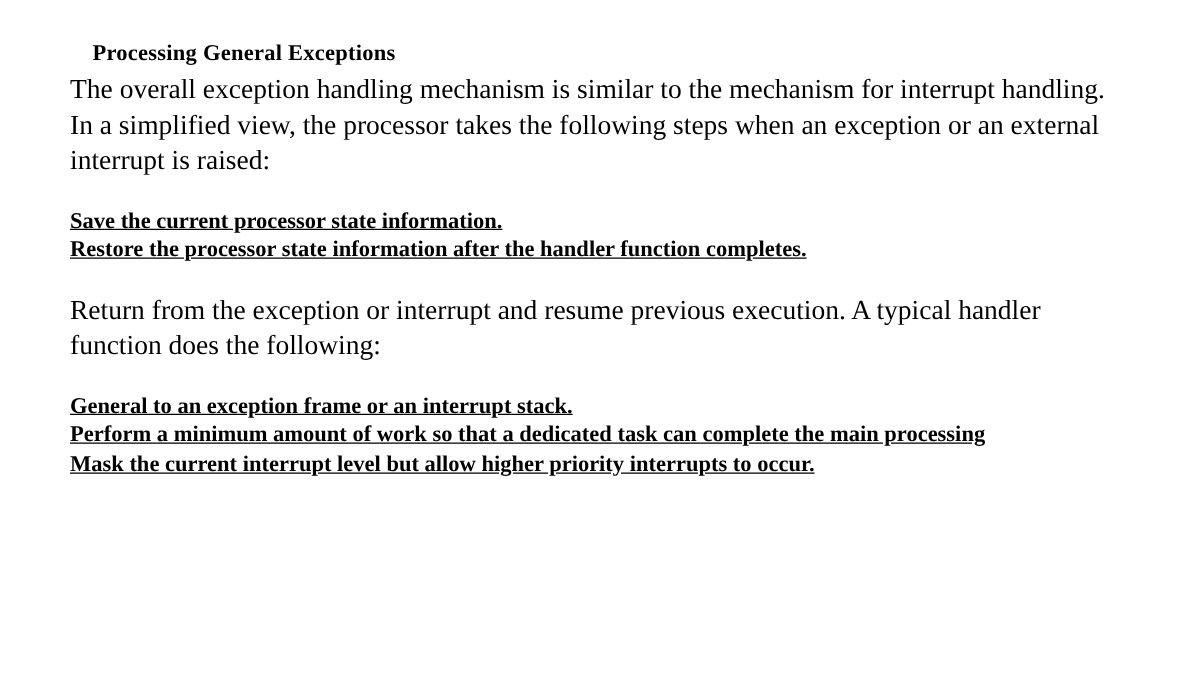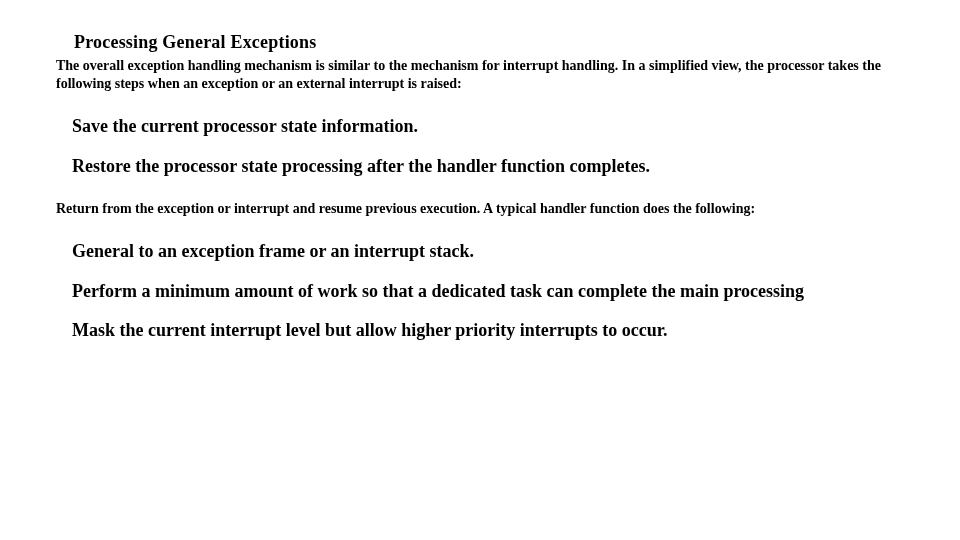--- a/index.html
+++ b/index.html
@@ -14,47 +14,48 @@
   .page {
     padding: 32px 71px 0 56px;
   }
   .heading {
     font-weight: bold;
     font-size: 18px;
     margin: 0 0 4px 18px;
     letter-spacing: 0.2px;
   }
   .para {
-    font-weight: bold;
-    font-size: 14px;
+    font-weight: normal;
+    font-size: 22px;
     line-height: 1.3;
     margin: 0 0 22px 0;
   }
   .group {
     font-weight: bold;
     font-size: 18px;
     line-height: 1.3;
     margin: 0 0 22px 0;
   }
   .group div {
-    margin: 16px;
+    margin: 0;
+    text-decoration: underline;
   }
 </style>
 </head>
 <body>
 
 <div class="page">
 
   <div class="heading">Processing General Exceptions</div>
 
   <div class="para">The overall exception handling mechanism is similar to the mechanism for interrupt handling. In a simplified view, the processor takes the following steps when an exception or an external interrupt is raised:</div>
 
   <div class="group">
     <div>Save the current processor state information.</div>
-    <div>Restore the processor state processing after the handler function completes.</div>
+    <div>Restore the processor state information after the handler function completes.</div>
   </div>
 
   <div class="para">Return from the exception or interrupt and resume previous execution. A typical handler function does the following:</div>
 
   <div class="group">
     <div>General to an exception frame or an interrupt stack.</div>
     <div>Perform a minimum amount of work so that a dedicated task can complete the main processing</div>
     <div>Mask the current interrupt level but allow higher priority interrupts to occur.</div>
   </div>
 

